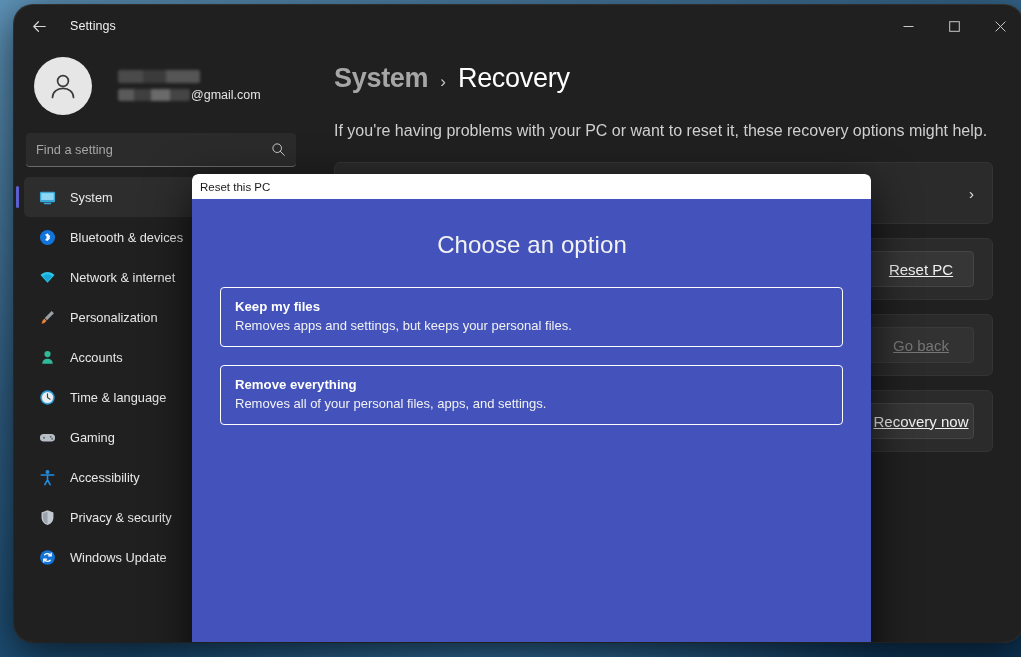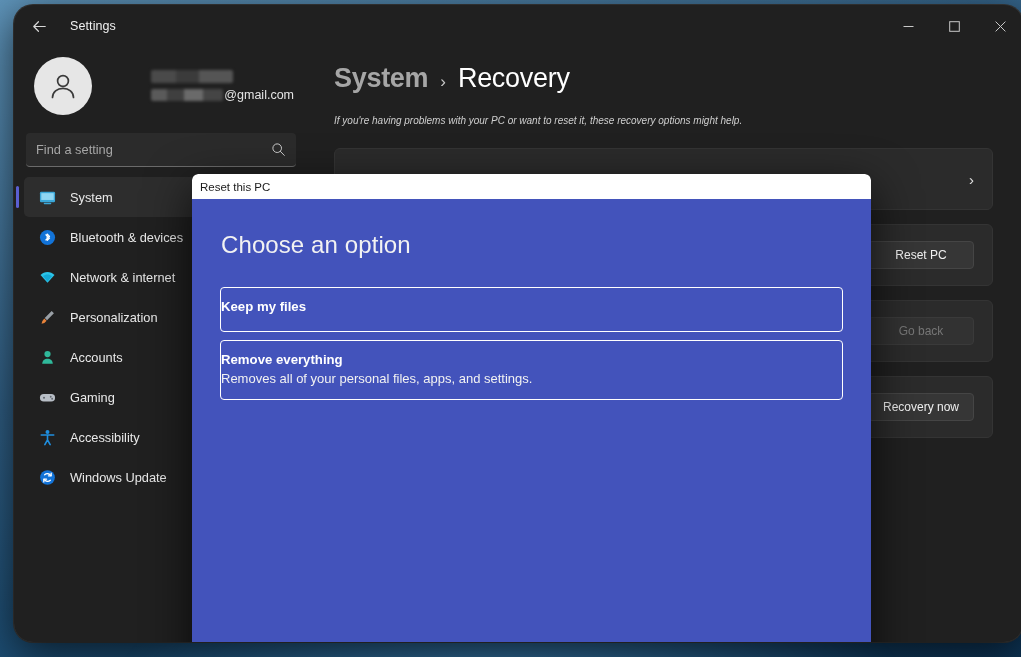--- a/index.html
+++ b/index.html
@@ -47,22 +47,22 @@
     color:#c8c8c8; cursor:pointer;
   }
   
   #win-body { display:flex; height:595px; }
   
   #sidebar {
     width:294px; flex:0 0 294px; background:#202020;
     padding:0 10px; position:relative;
   }
   #account {
-    display:flex; align-items:center; gap:18px;
-    padding:12px 4px 8px 10px; height:74px;justify-content:space-between;
+    display:flex; align-items:center; gap:26px;
+    padding:12px 4px 8px 10px; height:74px;
   }
   #avatar {
     width:58px; height:58px; border-radius:50%;
     background:#e6e6e6; display:flex; align-items:center; justify-content:center;
     flex:0 0 58px;
   }
   #account-text { display:flex; flex-direction:column; justify-content:center; min-width:0; }
   #account-name {
     height:13px; width:82px; border-radius:2px;
     background:linear-gradient(90deg,#4a4a4a 0 30%, #3b3b3b 30% 58%, #555 58% 100%);
@@ -100,33 +100,33 @@
   .nav-icon { width:18px; height:18px; flex:0 0 18px; display:flex; align-items:center; justify-content:center; }
   
   #main {
     flex:1; background:#202020; padding:16px 30px 0 26px; overflow:hidden;
     position:relative;
   }
   #breadcrumb { display:flex; align-items:baseline; gap:12px; }
   #crumb-system { font-size:27px; color:#a6a6a6; font-weight:600; letter-spacing:-.3px; }
   #crumb-sep { font-size:17px; color:#c7c7c7; }
   #crumb-current { font-size:27px; color:#ffffff; font-weight:400; letter-spacing:-.3px; }
-  #page-desc { margin-top:21px; font-size:10px; color:#cfcfcf;font-style:italic; }
+  #page-desc { margin-top:28px; font-size:16px; color:#cfcfcf; }
   .card {
     margin-top:14px; background:#2b2b2b; border:1px solid #343434;
     border-radius:6px; min-height:62px;
     display:flex; align-items:center; justify-content:space-between;
     padding:0 18px 0 16px; color:#ececec;
   }
   .card .label { font-size:12.8px; }
   .card-btn {
-    min-width:106px; height:28px; border-radius:4px;
+    min-width:106px; height:36px; border-radius:4px;
     background:#363636; border:1px solid #454545; color:#f0f0f0;
-    font-size:12px; font-family:inherit; cursor:pointer;
-    display:flex; align-items:center; justify-content:center;
+    font-size:15px; font-family:inherit; cursor:pointer;
+    display:flex; align-items:center; justify-content:center;text-decoration:underline;
   }
   .card-btn.disabled { color:#767676; background:#323232; border-color:#3a3a3a; cursor:default; }
   .chev { color:#e2e2e2; font-size:15px; }
   
   #reset-dialog {
     position:absolute; left:178px; top:169px; width:679px; height:561px;
     box-shadow:0 14px 46px rgba(0,0,0,.72);
     border-radius:6px 6px 0 0;
     display:flex; flex-direction:column; overflow:hidden;
   }
@@ -134,25 +134,25 @@
     height:25px; background:#ffffff; display:flex; align-items:center;
     padding-left:8px; border-radius:6px 6px 0 0;
   }
   #dialog-title { font-size:11.5px; color:#1b1b1b; }
   #dialog-body {
     flex:1; background:#4353bb; padding:32px 28px 0 28px;
     display:flex; flex-direction:column; color:#ffffff;
   }
   #dialog-heading {
     font-size:24px; font-weight:400; color:#f2f2f2; letter-spacing:.1px;
-    margin-bottom:28px; margin-left:1px;
+    margin-bottom:28px; margin-left:1px;text-align:center;
   }
   .option {
     border:1px solid #ffffff; border-radius:4px;
-    padding:11px 14px 13px 0; margin-bottom:8px; cursor:pointer;
+    padding:11px 14px 13px 14px; margin-bottom:18px; cursor:pointer;
   }
   .option-title { font-size:13.2px; font-weight:bold; color:#ffffff; margin-bottom:4px; }
   .option-desc { font-size:13px; color:#f2f2f2; font-weight:400; }
   #dialog-footer {
     margin-top:auto; display:flex; align-items:center; justify-content:space-between;
     padding-bottom:36px;
   }
   #help-link {
     font-size:13px; color:#ffffff; text-decoration:underline; cursor:pointer;
     margin-left:1px;
@@ -272,36 +272,55 @@
               <svg width="17" height="17" viewBox="0 0 18 18">
                 <circle cx="9" cy="5.4" r="3.3" fill="#2fb89a"></circle>
                 <path d="M3.4 15.6c0-3.3 2.5-5.3 5.6-5.3s5.6 2 5.6 5.3H3.4z" fill="#2fb89a"></path>
               </svg>
             </span>
             <span>Accounts</span>
           </div>
           <div class="nav-item">
             <span class="nav-icon">
               <svg width="17" height="17" viewBox="0 0 18 18">
+                <circle cx="9" cy="9" r="7.6" fill="#2f9fe0"></circle>
+                <circle cx="9" cy="9" r="5.9" fill="#e8eef2"></circle>
+                <path d="M9 5.2V9l2.7 1.8" fill="none" stroke="#3c4043" stroke-width="1.2" stroke-linecap="round"></path>
+              </svg>
+            </span>
+            <span>Time &amp; language</span>
+          </div>
+          <div class="nav-item">
+            <span class="nav-icon">
+              <svg width="17" height="17" viewBox="0 0 18 18">
                 <rect x="1" y="5.3" width="16" height="8" rx="4" fill="#b8bec6"></rect>
                 <circle cx="5.3" cy="9.3" r="1.1" fill="#5f656d"></circle>
                 <circle cx="12.4" cy="8.2" r=".95" fill="#5f656d"></circle>
                 <circle cx="13.9" cy="10.3" r=".95" fill="#5f656d"></circle>
               </svg>
             </span>
             <span>Gaming</span>
           </div>
           <div class="nav-item">
             <span class="nav-icon">
               <svg width="17" height="17" viewBox="0 0 18 18">
                 <circle cx="9" cy="3.1" r="2.1" fill="#1f8fe0"></circle>
                 <path d="M2.4 6.3h13.2M9 6.3v5.2M9 11.5l-2.8 5M9 11.5l2.8 5" stroke="#1f8fe0" stroke-width="1.7" stroke-linecap="round" fill="none"></path>
               </svg>
             </span>
             <span>Accessibility</span>
+          </div>
+          <div class="nav-item">
+            <span class="nav-icon">
+              <svg width="17" height="17" viewBox="0 0 18 18">
+                <path d="M9 1.2l6.3 2.4v5.1c0 4.2-2.8 7.2-6.3 8.2-3.5-1-6.3-4-6.3-8.2V3.6L9 1.2z" fill="#c3c9d1"></path>
+                <path d="M9 2.8v13.2c-2.7-.9-4.8-3.3-4.8-6.9V4.6L9 2.8z" fill="#9ba2ab"></path>
+              </svg>
+            </span>
+            <span>Privacy &amp; security</span>
           </div>
           <div class="nav-item">
             <span class="nav-icon">
               <svg width="17" height="17" viewBox="0 0 18 18">
                 <circle cx="9" cy="9" r="7.8" fill="#1273d8"></circle>
                 <path d="M12.6 7.1A4.3 4.3 0 006 6.1M5.4 11a4.3 4.3 0 006.6.9" fill="none" stroke="#fff" stroke-width="1.35" stroke-linecap="round"></path>
                 <path d="M12.9 4.3v2.9h-2.9M5.1 13.7v-2.9H8" fill="none" stroke="#fff" stroke-width="1.35" stroke-linecap="round" stroke-linejoin="round"></path>
               </svg>
             </span>
             <span>Windows Update</span>
@@ -341,20 +360,21 @@
 
   <div id="reset-dialog">
     <div id="dialog-titlebar">
       <span id="dialog-title">Reset this PC</span>
     </div>
     <div id="dialog-body">
       <div id="dialog-heading">Choose an option</div>
 
       <div class="option">
         <div class="option-title">Keep my files</div>
+        <div class="option-desc">Removes apps and settings, but keeps your personal files.</div>
       </div>
 
       <div class="option">
         <div class="option-title">Remove everything</div>
         <div class="option-desc">Removes all of your personal files, apps, and settings.</div>
       </div>
 
       <div id="dialog-footer">
         <span id="help-link">Help me choose</span>
       </div>

